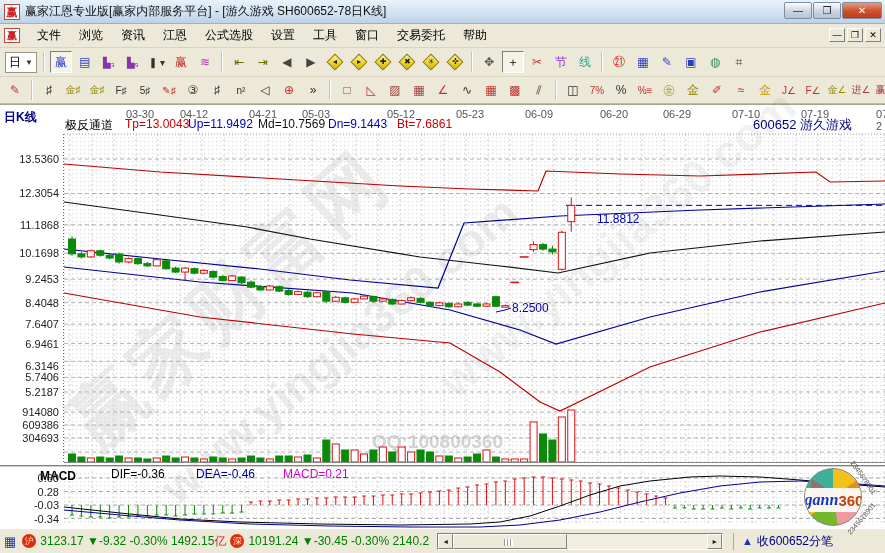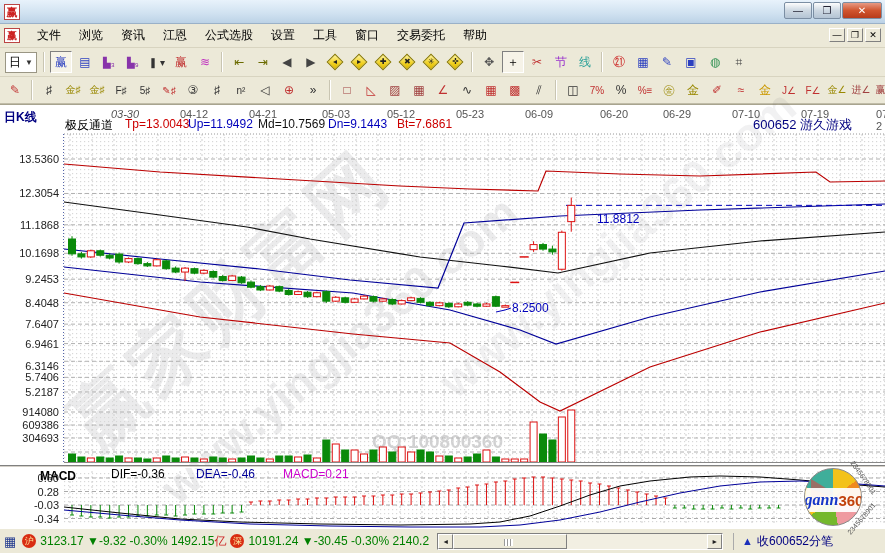--- a/index.html
+++ b/index.html
@@ -105,20 +105,21 @@
   #feed-icon { color:#1b2fbb; font-size:11px; margin-right:4px; }
   #feed-text { color:#000080; }
 </style>
 </head>
 <body>
 
 <div id="app">
 
   <div class="titlebar">
     <span class="app-icon">赢</span>
+    <span class="title-text">赢家江恩专业版[赢家内部服务平台] - [游久游戏  SH600652-78日K线]</span>
     <span class="winbtns">
       <span class="winbtn">—</span>
       <span class="winbtn">❐</span>
       <span class="winbtn close">✕</span>
     </span>
   </div>
 
   <div class="menubar">
     <span class="menu-icon">赢</span>
     <span id="menu-items"><span class="menu-item">文件</span><span class="menu-item">浏览</span><span class="menu-item">资讯</span><span class="menu-item">江恩</span><span class="menu-item">公式选股</span><span class="menu-item">设置</span><span class="menu-item">工具</span><span class="menu-item">窗口</span><span class="menu-item">交易委托</span><span class="menu-item">帮助</span></span>
@@ -236,24 +237,24 @@
     </div>
 
   <div id="chartwrap">
     <div class="wm" id="wm-name">赢家财富网</div>
     <div class="wm" id="wm-url">www.yingjia360.com</div>
     <div class="wm" id="wm-url2">www.yingjia360.com</div>
     <div class="wm" id="wm-qq">QQ:100800360</div>
 
     <div id="period-label">日K线</div>
     <div id="date-axis">
-        <span class="date-label" style="left: 125px; font-style: italic;">03-30</span>
+        <span class="date-label" style="left: 140px;">03-30</span>
         <span class="date-label" style="left: 194px;">04-12</span>
         <span class="date-label" style="left: 263px;">04-21</span>
-        <span class="date-label" style="left: 336px;">05-03</span>
+        <span class="date-label" style="left: 316px;">05-03</span>
         <span class="date-label" style="left: 401px;">05-12</span>
         <span class="date-label" style="left: 470px;">05-23</span>
         <span class="date-label" style="left: 539px;">06-09</span>
         <span class="date-label" style="left: 608px; padding-left: 12px;">06-20</span>
         <span class="date-label" style="left: 677px;">06-29</span>
         <span class="date-label" style="left: 746px;">07-10</span>
         <span class="date-label" style="left: 815px;">07-19</span>
         <span class="date-label" style="left: 884px;">07-2</span>
       </div>
 

